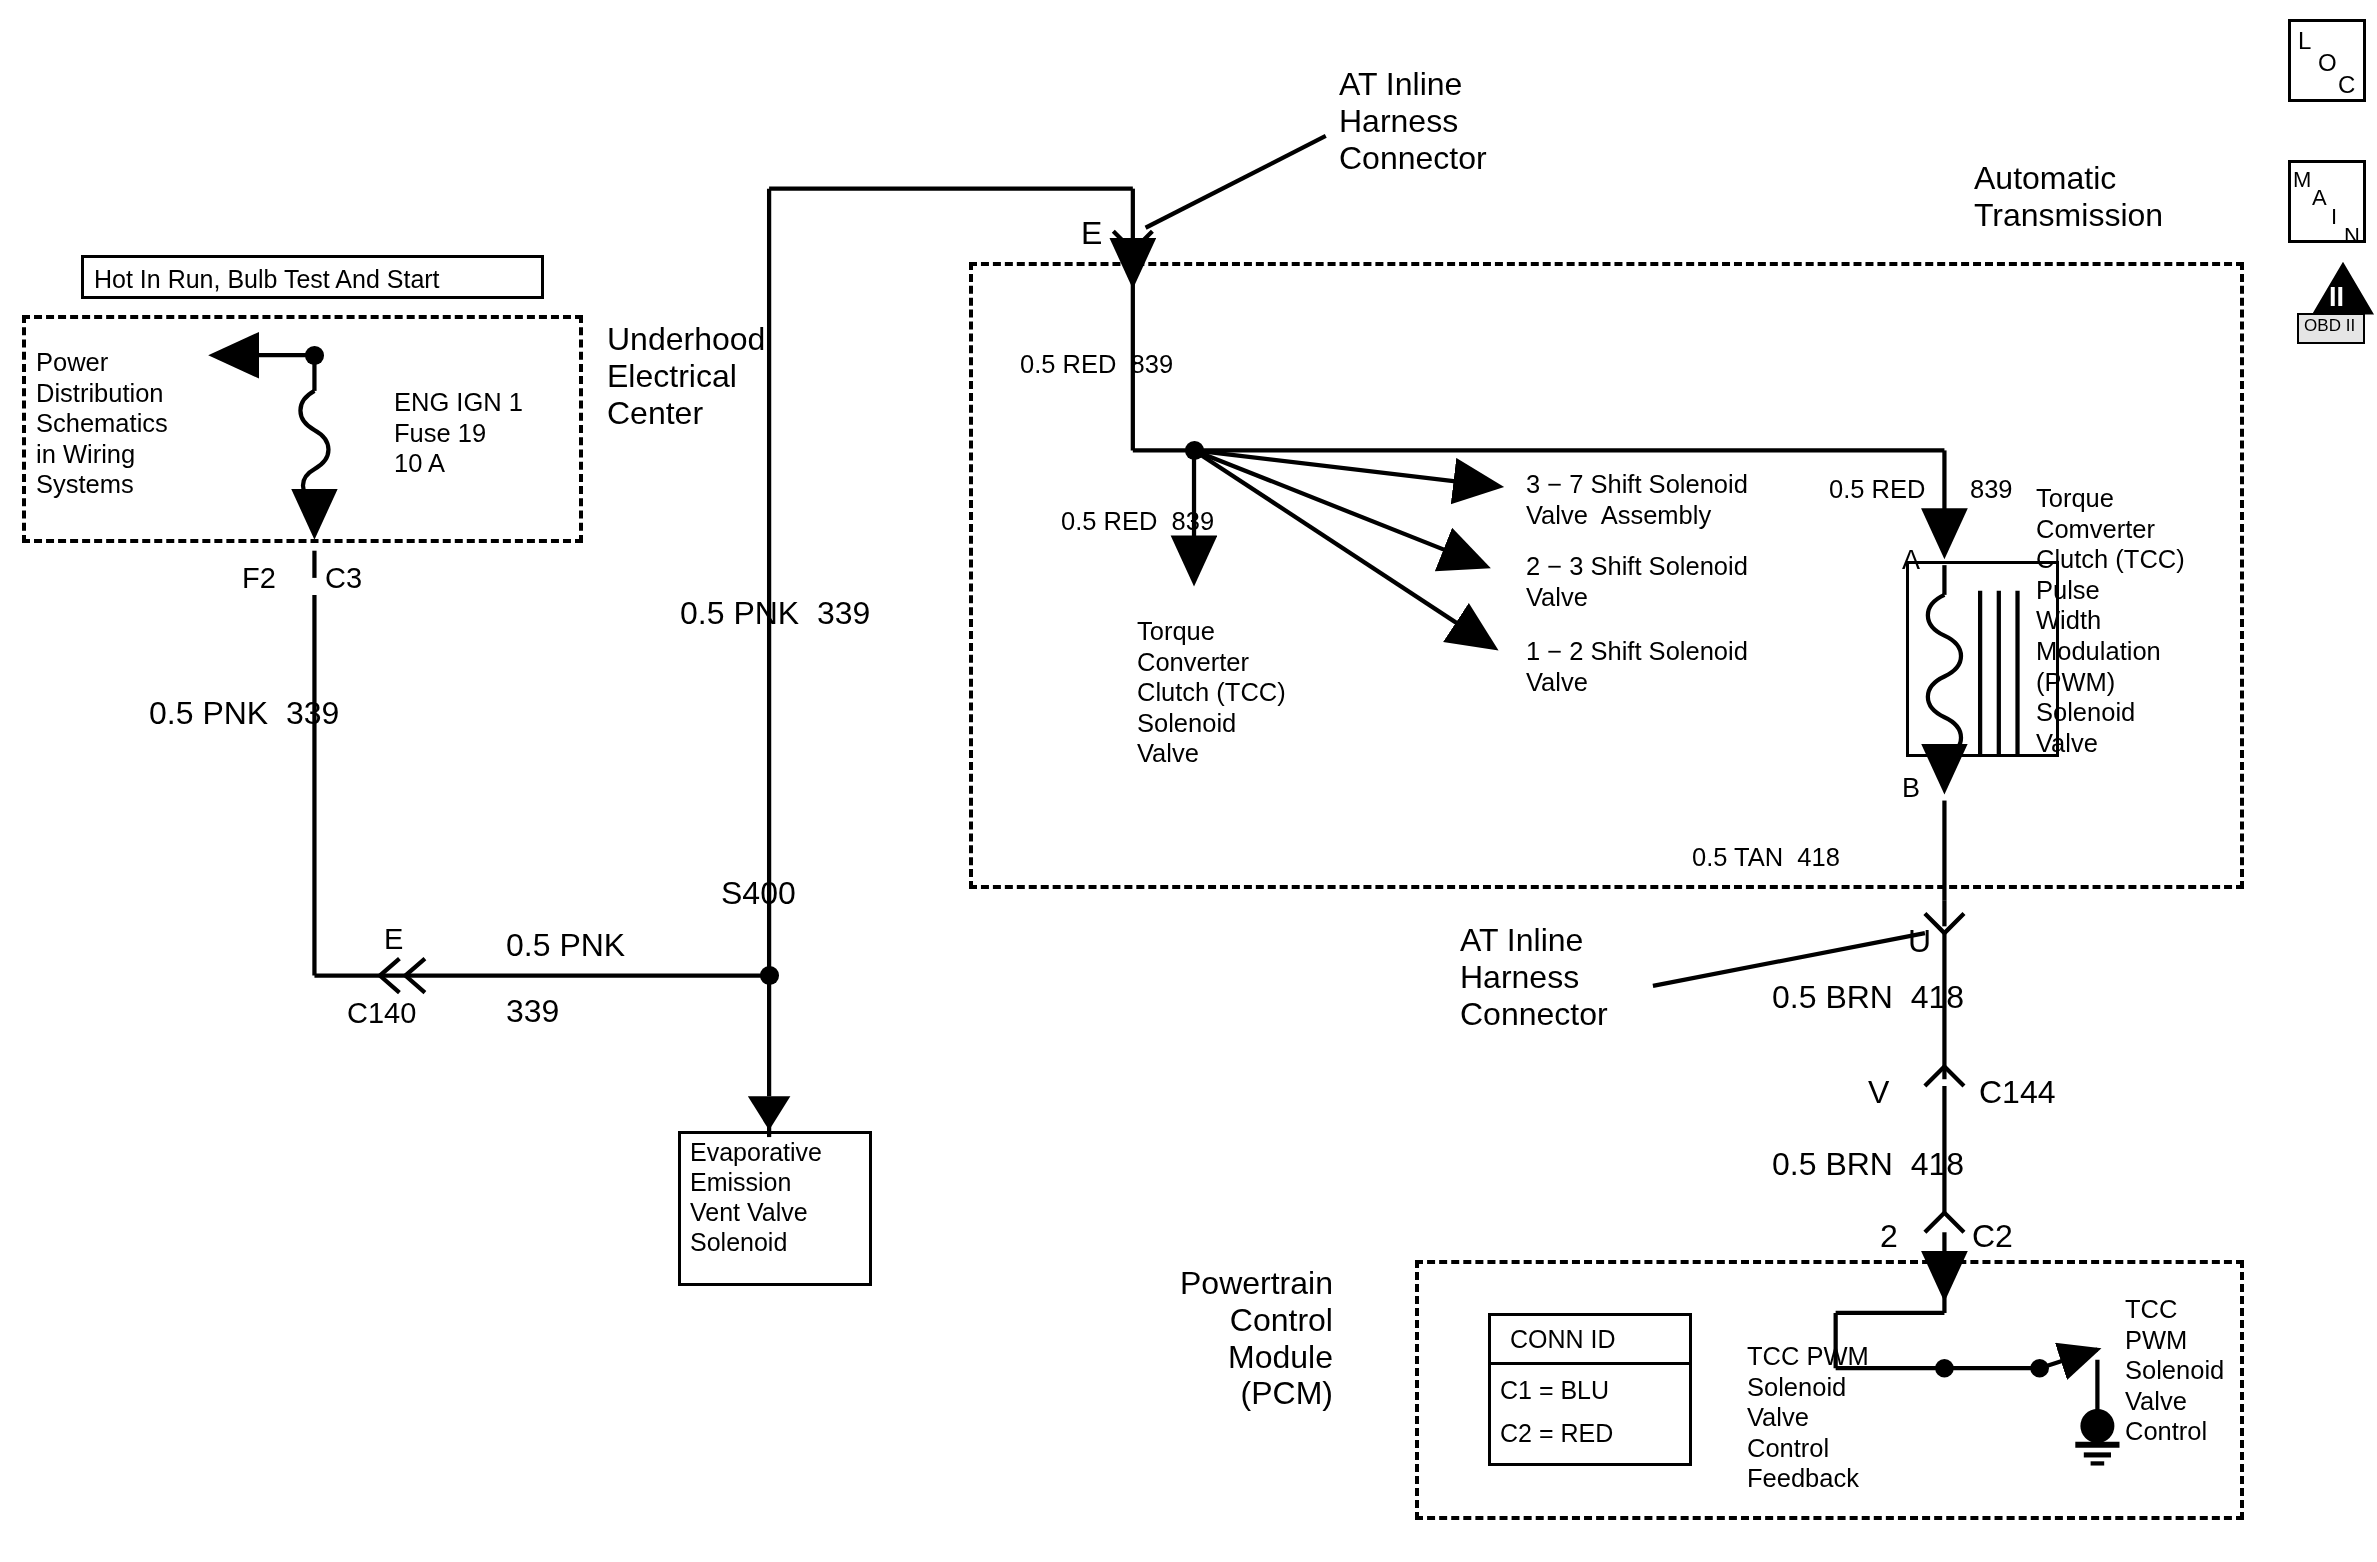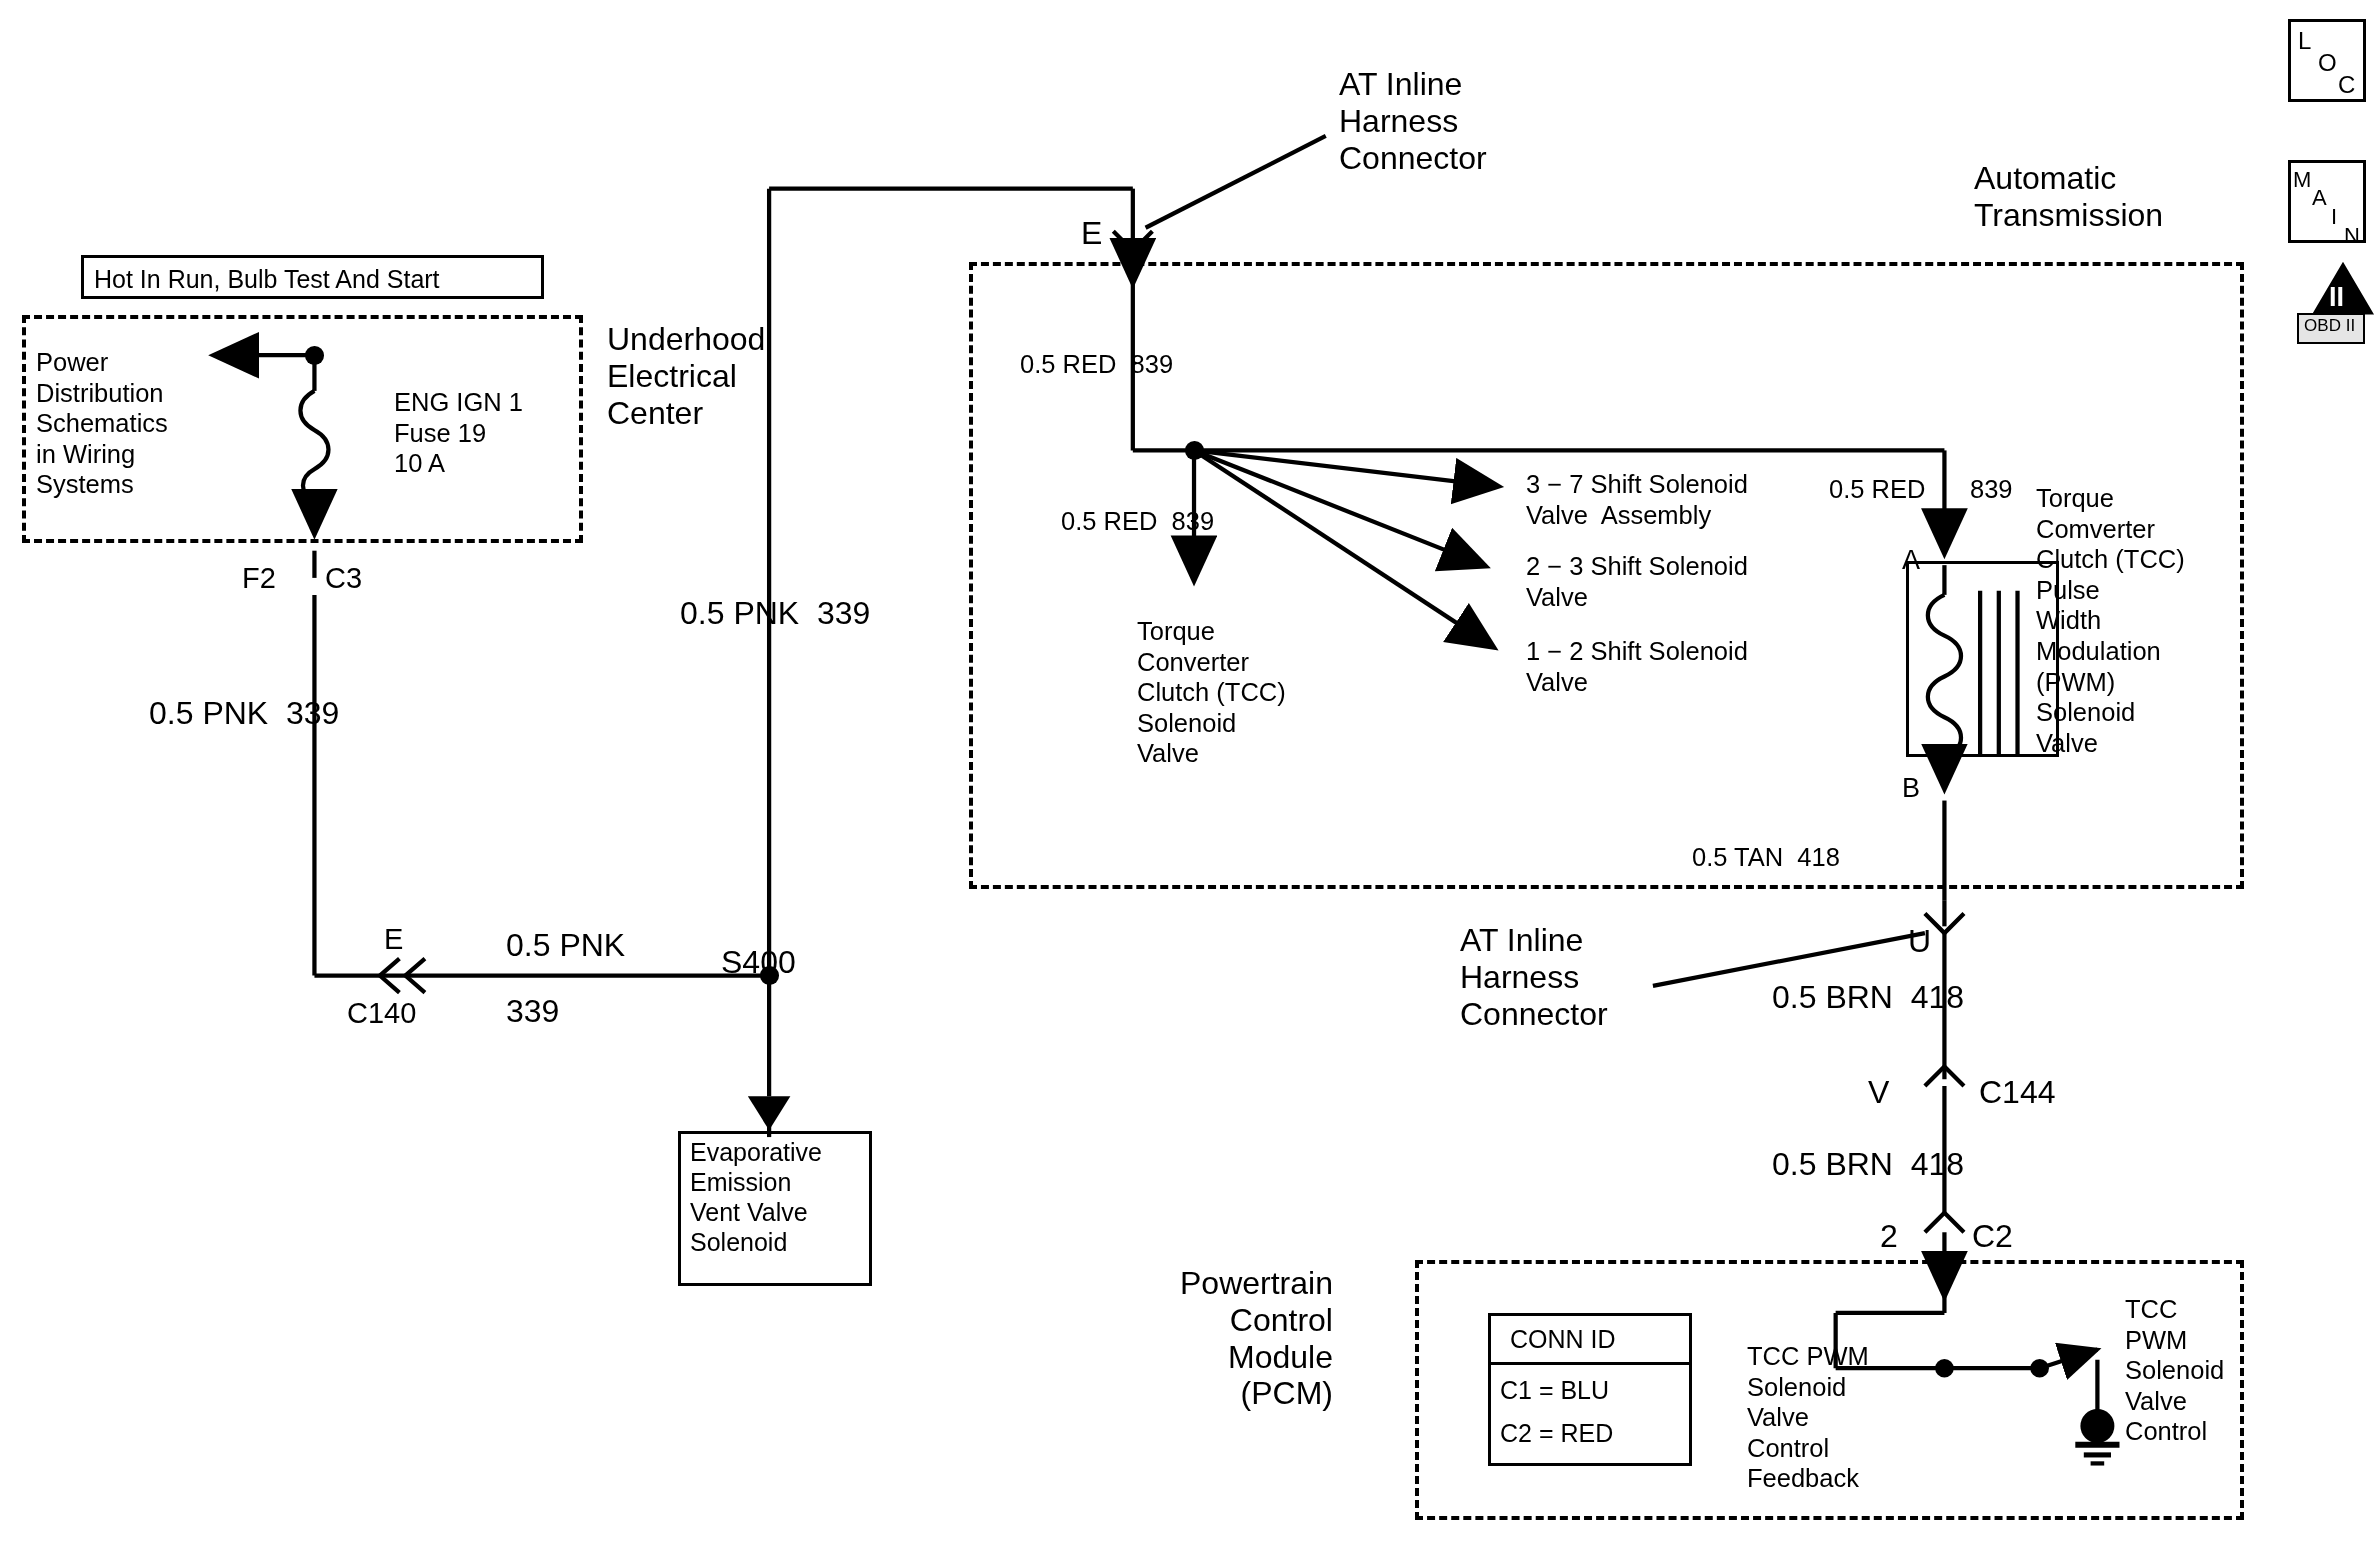--- a/index.html
+++ b/index.html
@@ -240,21 +240,21 @@
   <div class="lbl big" style="left:149px; top:695px;">0.5 PNK  339</div>
 
   <div class="lbl big" style="left:680px; top:595px;">0.5 PNK  339</div>
 
   <div class="lbl" style="left:384px; top:922px; font-size:29px;">E</div>
   <div class="lbl" style="left:347px; top:996px; font-size:29px;">C140</div>
 
   <div class="lbl big" style="left:506px; top:927px;">0.5 PNK</div>
   <div class="lbl big" style="left:506px; top:993px;">339</div>
 
-  <div class="lbl big" style="left:721px; top:944px;">S400</div>
+  <div class="lbl big" style="left:721px; top:875px;">S400</div>
 
   <div class="lbl big" style="left:1339px; top:66px;">AT Inline
 Harness
 Connector</div>
 
   <div class="lbl" style="left:1081px; top:214px; font-size:32px;">E</div>
 
   <div class="lbl" style="left:1020px; top:349px;">0.5 RED  839</div>
 
   <div class="lbl" style="left:1061px; top:506px;">0.5 RED  839</div>

